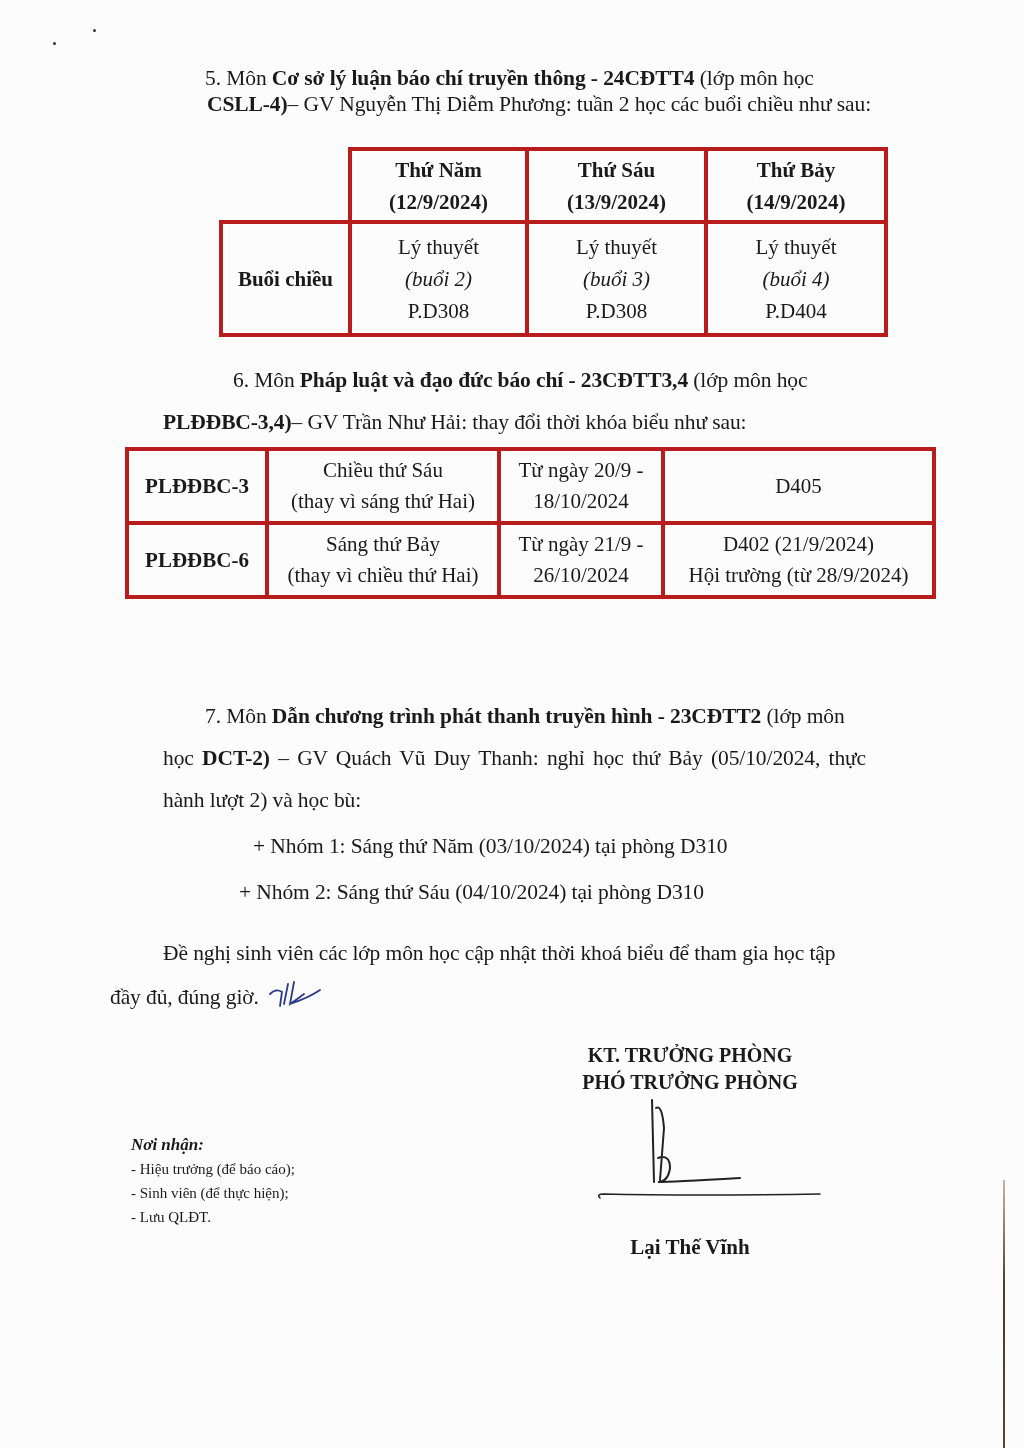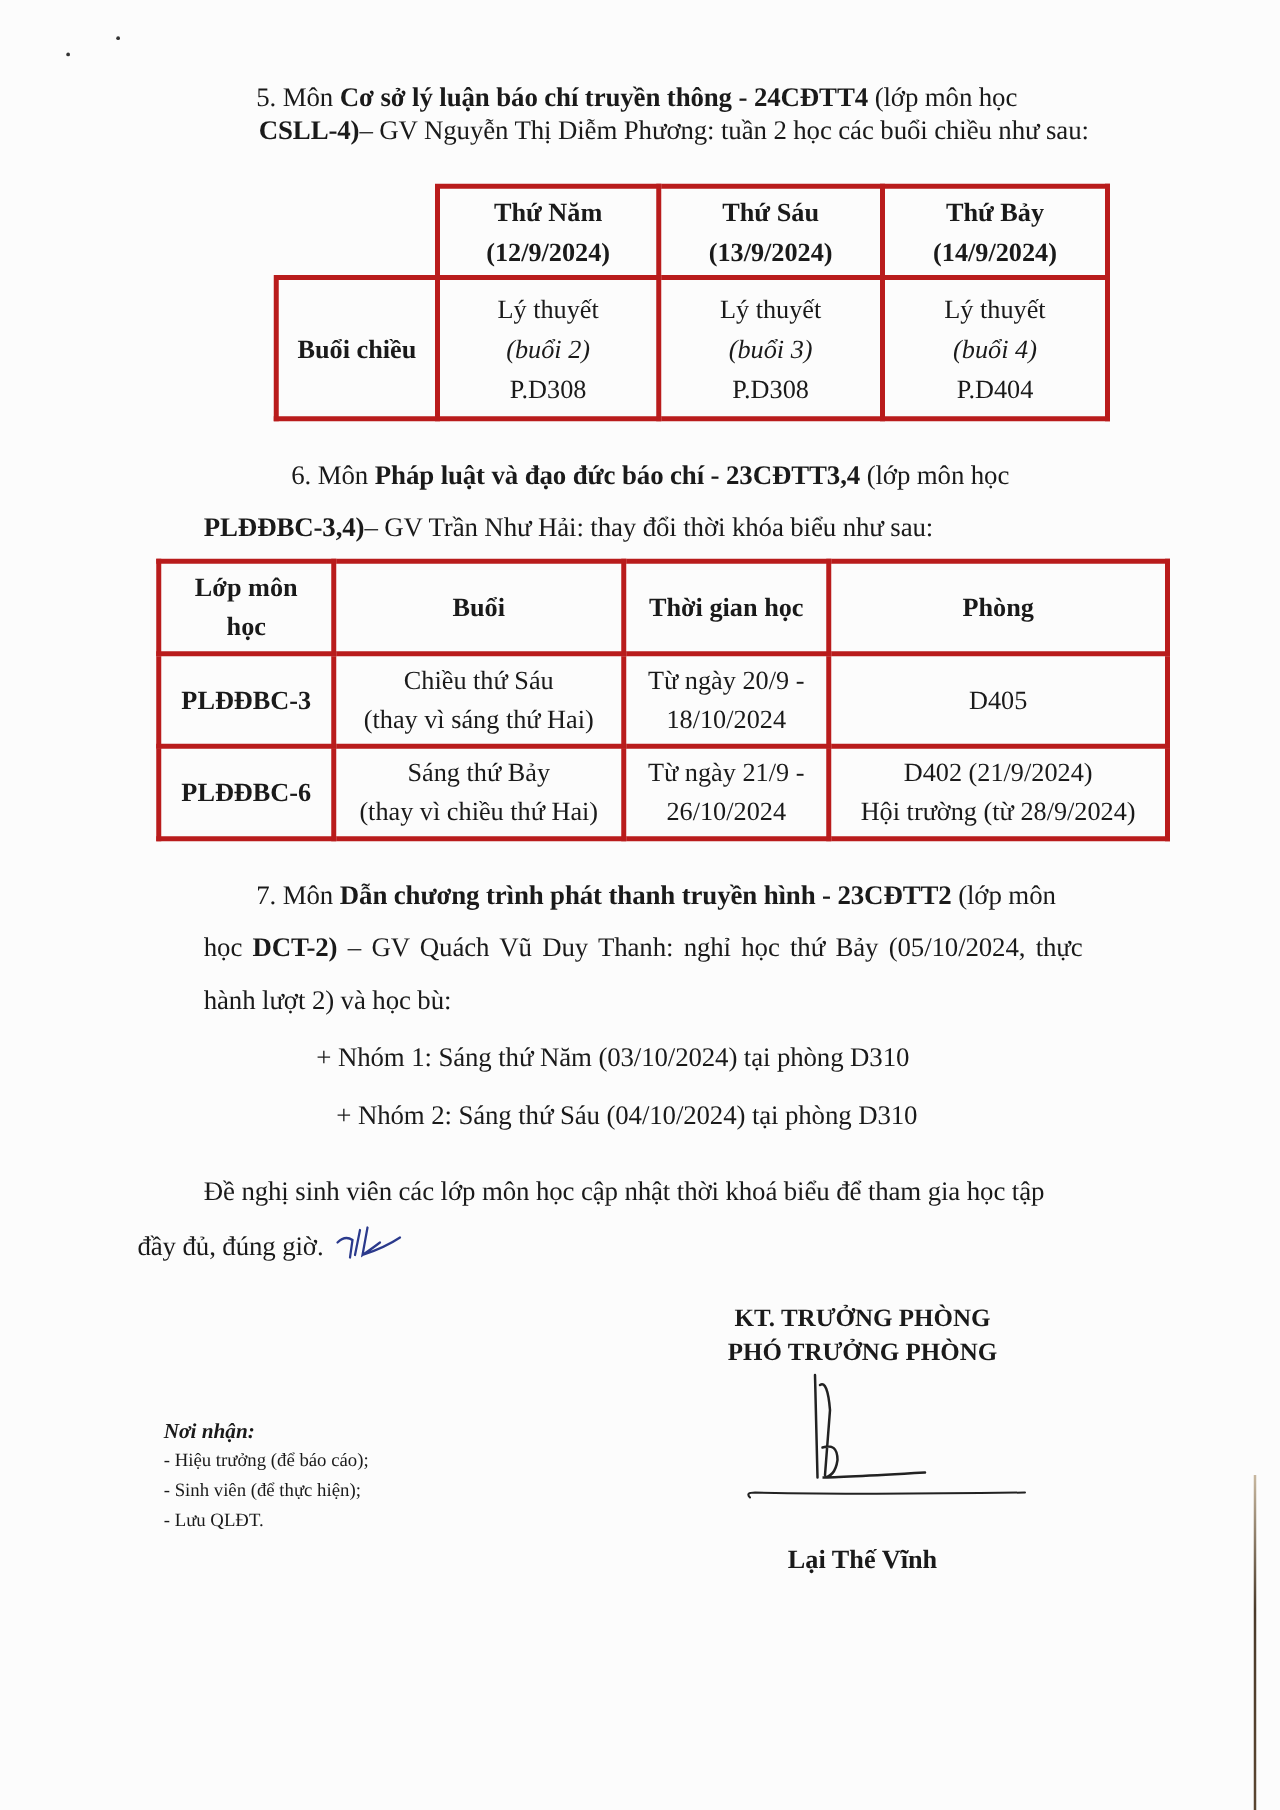--- a/index.html
+++ b/index.html
@@ -181,29 +181,20 @@
   </div>
 
   <table class="sched" id="t2">
     <colgroup>
         <col class="c0">
         <col class="c1">
         <col class="c2">
         <col class="c3">
       </colgroup>
     <tbody>
-        <tr>
-      <th>
-        <div>Lớp môn</div>
-        <div>học</div>
-      </th>
-      <th>Buổi</th>
-      <th>Thời gian học</th>
-      <th>Phòng</th>
-    </tr>
     <tr>
       <td class="b">PLĐĐBC-3</td>
       <td>
         <div>Chiều thứ Sáu</div>
         <div>(thay vì sáng thứ Hai)</div>
       </td>
       <td>
         <div>Từ ngày 20/9 -</div>
         <div>18/10/2024</div>
       </td>
@@ -236,21 +227,21 @@
     <span>(lớp môn</span>
   </div>
   <div class="para" style="left:163px; top:746px; word-spacing:3px;">
     <span>học</span>
     <b>DCT-2)</b>
     <span>– GV Quách Vũ Duy Thanh: nghỉ học thứ Bảy (05/10/2024, thực</span>
   </div>
   <div class="para" style="left:163px; top:788px;">hành lượt 2) và học bù:</div>
 
   <div class="para" style="left:253px; top:834px;">+ Nhóm 1: Sáng thứ Năm (03/10/2024) tại phòng D310</div>
-  <div class="para" style="left:269px; top:880px;">+ Nhóm 2: Sáng thứ Sáu (04/10/2024) tại phòng D310</div>
+  <div class="para" style="left:239px; top:880px;">+ Nhóm 2: Sáng thứ Sáu (04/10/2024) tại phòng D310</div>
 
   <div class="para" style="left:163px; top:941px;">Đề nghị sinh viên các lớp môn học cập nhật thời khoá biểu để tham gia học tập</div>
   <div class="para" style="left:110px; top:985px;">đầy đủ, đúng giờ.</div>
 
   <svg class="sig" style="left:268px; top:980px;" width="60" height="35">
     <path d="M2 14 Q 8 8 14 12 L 12 26 M 20 4 L 16 24 M 26 2 L 22 24 Q 28 20 36 14 M 22 24 Q 40 18 52 10" stroke="#2b3a8c" stroke-width="1.8" fill="none" stroke-linecap="round"></path>
   </svg>
 
   <div class="sig-block" style="top:1042px;">
     <div>KT. TRƯỞNG PHÒNG</div>

